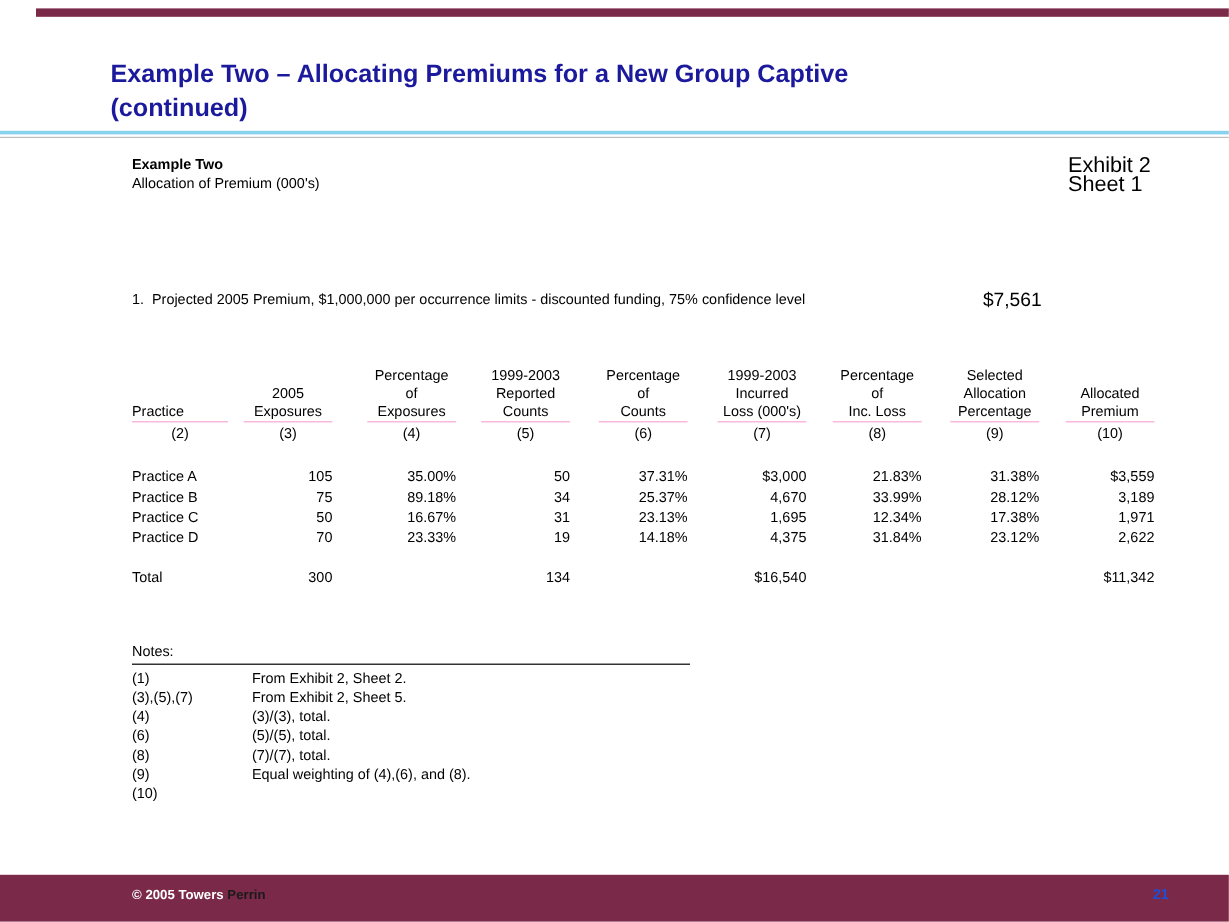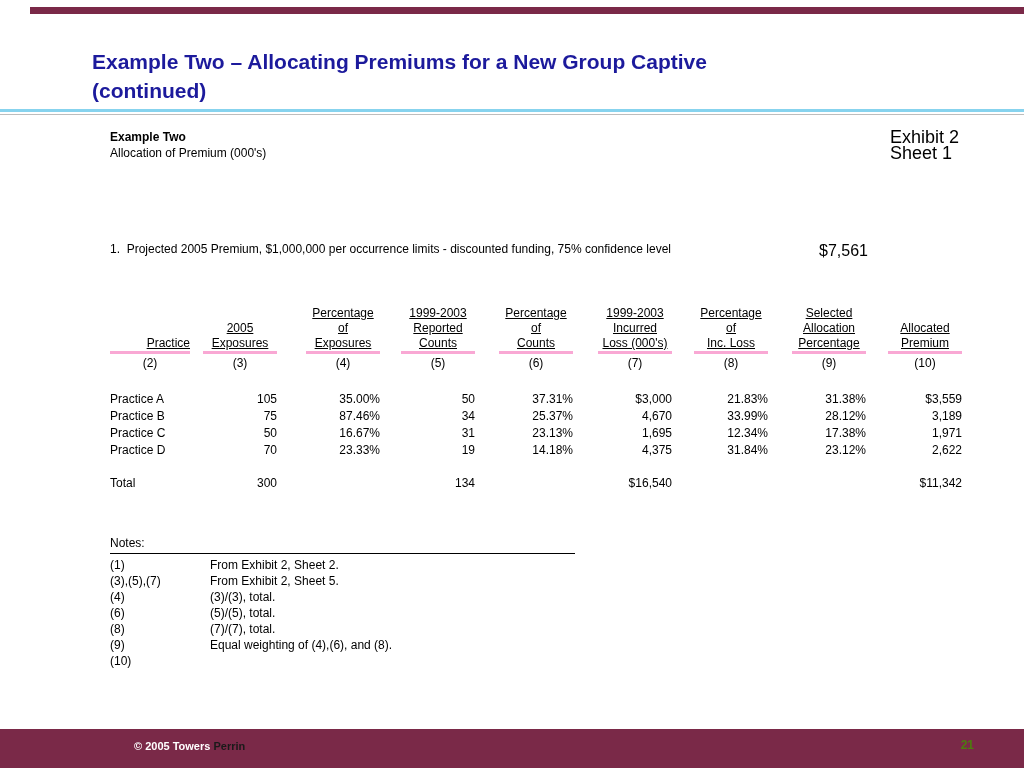--- a/index.html
+++ b/index.html
@@ -19,41 +19,41 @@
   
   .doc-head{left:110px;top:129px;font-size:12px;line-height:16px;}
   .doc-head .b{font-weight:bold;}
   .exh-head{left:890px;top:129px;font-size:18px;line-height:16px;}
   
   .item1{left:110px;top:242px;width:660px;font-size:12px;white-space:pre-wrap;}
   .item1-val{left:758px;top:242px;width:110px;font-size:16px;text-align:right;}
   
   .grid{left:110px;top:306px;width:852px;border-collapse:collapse;table-layout:fixed;}
   .grid td{padding:0;font-size:12px;vertical-align:bottom;}
-  .colbox{width:74px;margin-left:auto;border-bottom:3px solid #f9a8d4;text-align:center;text-decoration:underline;}
-  .colbox.first{width:80px;margin-left:0;text-align:right;}
+  .colbox{width:74px;margin-left:auto;border-bottom:1px solid #f9a8d4;text-align:center;}
+  .colbox.first{width:80px;margin-left:0;text-align:left;}
   .hl{height:15px;line-height:15px;white-space:nowrap;}
   .colnum{width:74px;margin-left:auto;text-align:center;padding-top:2px;height:16px;line-height:14px;}
   .colnum.first{width:80px;margin-left:0;}
   .sp-row td{height:18px;}
   .sp-row-sm td{height:16px;}
   .dr td{height:17px;vertical-align:middle;white-space:nowrap;}
   .dr .name{text-align:left;margin-left:42px;}
   .dr .num{text-align:right;}
   
   .notes{left:110px;top:536px;width:560px;font-size:12px;}
   .notes-head{height:15px;line-height:15px;}
   .notes-rule{width:465px;height:1px;background:#000;margin-top:2px;margin-bottom:3px;}
   .note-row{display:flex;height:16px;line-height:16px;white-space:nowrap;}
   .note-label{width:100px;flex:0 0 100px;}
   
   .footer{left:0;top:729px;width:1024px;height:39px;background:var(--maroon);}
-  .copyright{left:110px;top:740px;font-size:11px;font-weight:bold;color:#ffffff;white-space:nowrap;margin-left:24px;}
+  .copyright{left:110px;top:740px;font-size:11px;font-weight:bold;color:#ffffff;white-space:nowrap;}
   .copyright .brand{color:#1a1a1a;}
-  .page-num{right:50px;top:738px;font-size:12px;font-weight:bold;color:#4d7c0f;}
+  .page-num{right:50px;top:738px;font-size:12px;font-weight:bold;color:#1d4ed8;}
 </style>
 </head>
 <body>
 
 <div class="abs top-bar"></div>
 
 <div class="abs title">
   <div>Example Two – Allocating Premiums for a New Group Captive</div>
   <div>(continued)</div>
 </div>
@@ -191,21 +191,21 @@
     <td class="num">50</td>
     <td class="num">37.31%</td>
     <td class="num">$3,000</td>
     <td class="num">21.83%</td>
     <td class="num">31.38%</td>
     <td class="num">$3,559</td>
   </tr>
   <tr class="dr">
     <td class="name">Practice B</td>
     <td class="num">75</td>
-    <td class="num">87.46%</td>
+    <td class="num">89.18%</td>
     <td class="num">34</td>
     <td class="num">25.37%</td>
     <td class="num">4,670</td>
     <td class="num">33.99%</td>
     <td class="num">28.12%</td>
     <td class="num">3,189</td>
   </tr>
   <tr class="dr">
     <td class="name">Practice C</td>
     <td class="num">50</td>

